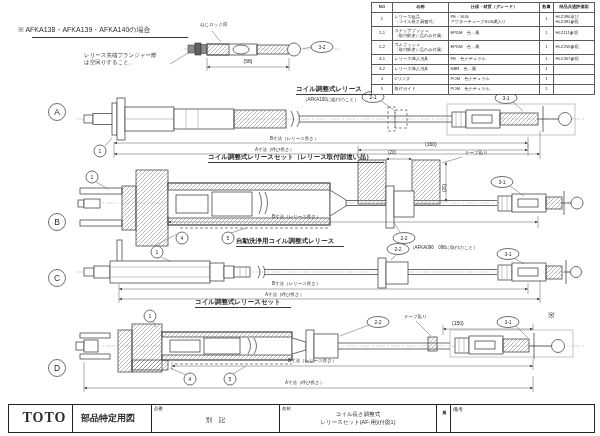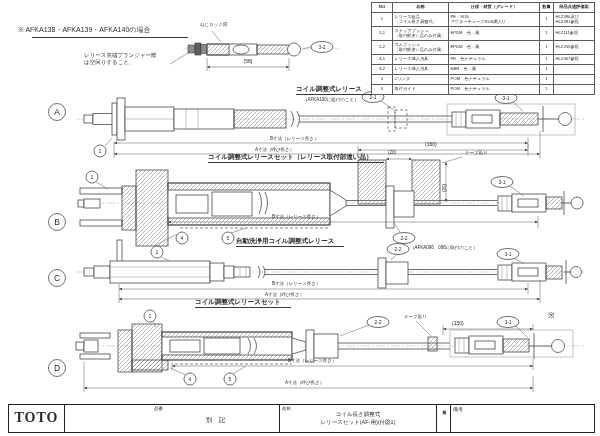--- a/index.html
+++ b/index.html
@@ -379,22 +379,25 @@
       <td class="c">5</td>
       <td>取付ガイド</td>
       <td>POM　色ナチュラル</td>
       <td class="c">1</td>
       <td></td>
     </tr>
   </tbody>
     </table>
 
   <div class="tblock">
-    <div class="cell" style="left:0;width:56px;">
+    <div class="cell" style="left:8px;width:56px;">
       <div class="logo">TOTO</div>
+    </div>
+    <div class="cell" style="left:56px;width:87px;">
+      <div class="doctype">部品特定用図</div>
     </div>
     <div class="cell" style="left:143px;width:128px;">
       <div class="cl-label">品番</div>
       <div class="cval" style="top:11px;font-size:6.5px;">別　記</div>
     </div>
     <div class="cell" style="left:271px;width:157px;">
       <div class="cl-label">名称</div>
       <div class="cval" style="top:6px;font-size:5.5px;white-space:pre-line;line-height:1.45;">コイル長さ調整式
 レリースセット(AF-用)(付図1)</div>
     </div>

